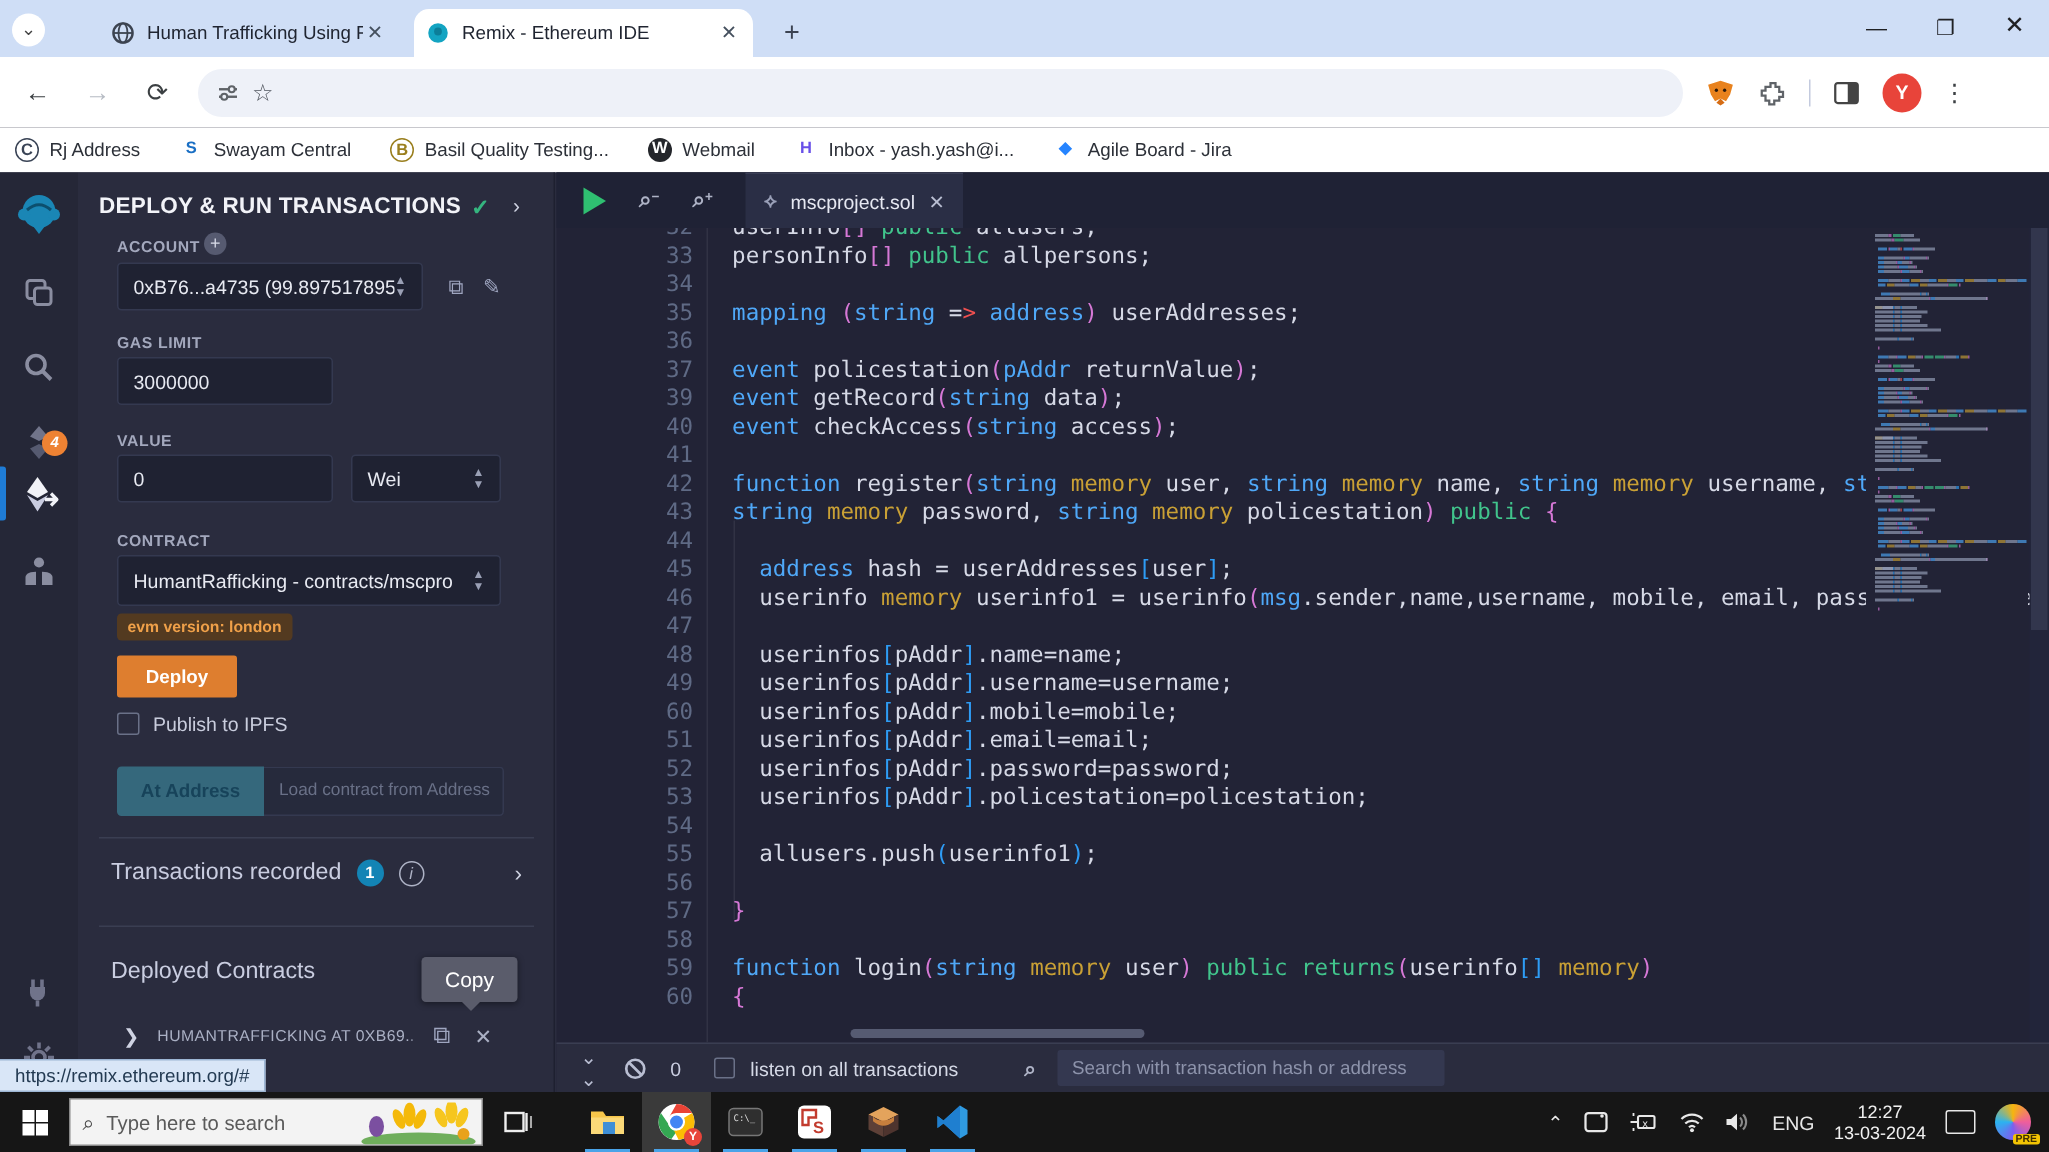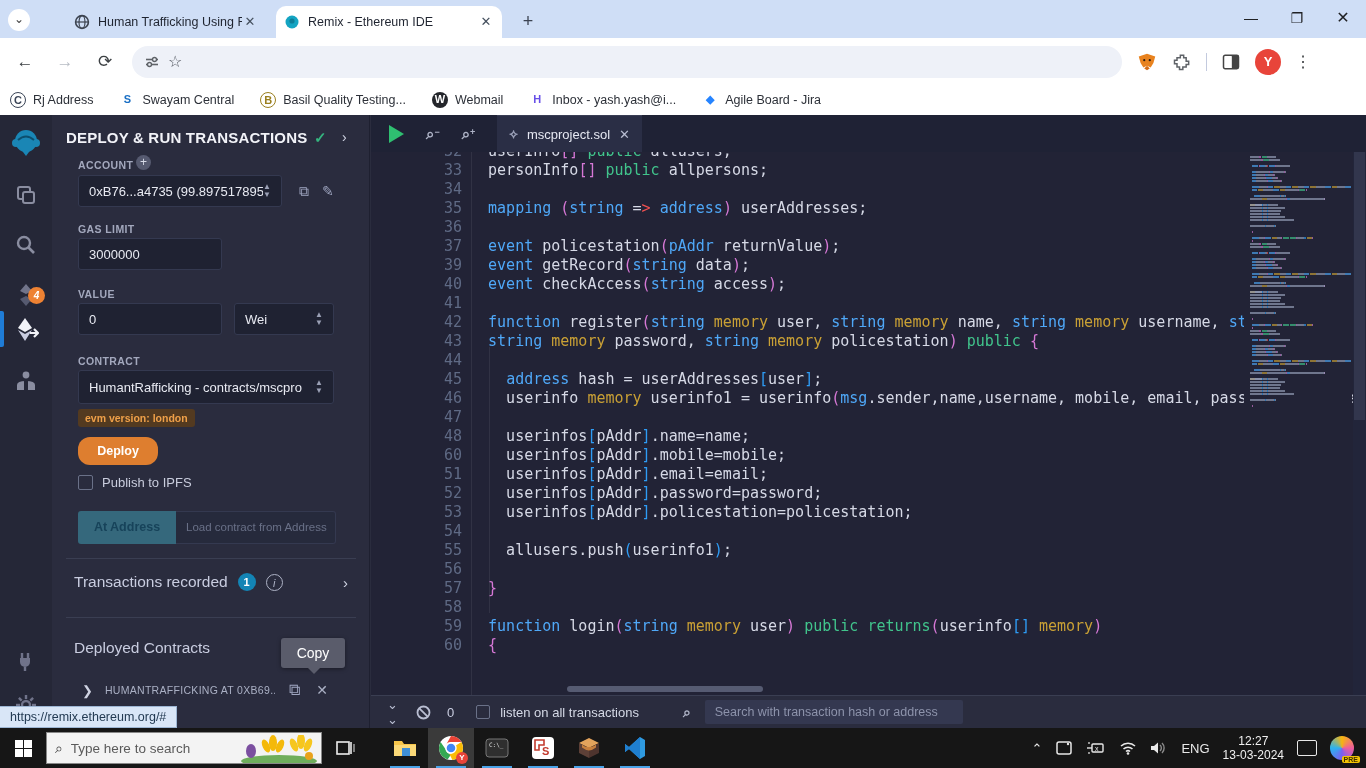--- a/index.html
+++ b/index.html
@@ -41,21 +41,21 @@
 
   .panel { position:absolute; left:52px; top:0; width:318px; height:613px; background:#2a2c3e; border-right:1px solid #1e2030; }
   .ptitle { position:absolute; left:14px; top:14px; font-size:15px; font-weight:bold; color:#f2f3f8; letter-spacing:.2px; }
   .pcheck { position:absolute; left:262px; top:14px; color:#35b57f; font-size:15px; font-weight:bold; }
   .pchev { position:absolute; left:290px; top:14px; color:#cfd3e2; font-size:14px; }
   .plabel { position:absolute; font-size:10.5px; letter-spacing:.4px; color:#a3a8bd; font-weight:bold; }
   .pinput { position:absolute; background:#1f2232; border:1px solid #343950; border-radius:3px; color:#e8eaf2; font-size:13px; display:flex; align-items:center; padding:0 10px; }
   .stepper { margin-left:auto; color:#9aa0b5; font-size:8px; line-height:8px; text-align:center; }
   .iconbtn { color:#9fa6c0; font-size:14px; }
   .evmbadge { position:absolute; left:26px; top:294px; background:#533a20; color:#efA049; font-size:10.5px; font-weight:bold; padding:3px 7px; border-radius:3px; }
-  .deploybtn { position:absolute; left:26px; top:322px; width:80px; height:28px; background:#de7e2f; border-radius:12px; color:#fff; font-size:12.5px; font-weight:bold; text-align:center; line-height:28px; }
+  .deploybtn { position:absolute; left:26px; top:322px; width:80px; height:28px; background:#de7e2f; border-radius:2px; color:#fff; font-size:12.5px; font-weight:bold; text-align:center; line-height:28px; }
   .pubrow { position:absolute; left:26px; top:360px; display:flex; align-items:center; gap:9px; color:#c9cddd; font-size:13px; }
   .cbx { width:15px; height:15px; border:1px solid #6a7188; border-radius:2px; background:transparent; }
   .ataddr { position:absolute; left:26px; top:396px; display:flex; height:33px; }
   .ataddrbtn { width:98px; background:#35687c; color:#17435a; border-radius:3px 0 0 3px; font-size:12.5px; font-weight:bold; text-align:center; line-height:33px; }
   .ataddrinp { width:160px; background:#262a3c; border:1px solid #343950; border-left:none; border-radius:0 3px 3px 0; color:#697087; font-size:11.5px; line-height:31px; padding-left:10px; white-space:nowrap; overflow:hidden; }
   .pdivider { position:absolute; left:14px; width:290px; height:1px; background:#3a3e52; }
   .txrow { position:absolute; left:22px; top:458px; width:282px; display:flex; align-items:center; color:#c9cde0; font-size:15.5px; }
   .txbadge { margin-left:10px; width:18px; height:18px; border-radius:50%; background:#1384b5; color:#fff; font-size:11px; font-weight:bold; text-align:center; line-height:18px; }
   .infoi { margin-left:10px; width:17px; height:17px; border:1px solid #aeb3c6; border-radius:50%; color:#aeb3c6; font-size:11px; text-align:center; line-height:16px; font-style:italic; }
   .txchev { margin-left:auto; margin-right:8px; color:#cfd3e2; font-size:15px; }
@@ -374,20 +374,21 @@
             <div class="row"><span class="ln">39</span><span class="lc"><span class="tk-id">  </span><span class="tk-kw">event</span><span class="tk-id"> getRecord</span><span class="tk-pk">(</span><span class="tk-kw">string</span><span class="tk-id"> data</span><span class="tk-pk">)</span><span class="tk-id">;</span></span></div>
             <div class="row"><span class="ln">40</span><span class="lc"><span class="tk-id">  </span><span class="tk-kw">event</span><span class="tk-id"> checkAccess</span><span class="tk-pk">(</span><span class="tk-kw">string</span><span class="tk-id"> access</span><span class="tk-pk">)</span><span class="tk-id">;</span></span></div>
             <div class="row"><span class="ln">41</span><span class="lc"></span></div>
             <div class="row"><span class="ln">42</span><span class="lc"><span class="tk-id">  </span><span class="tk-kw">function</span><span class="tk-id"> register</span><span class="tk-pk">(</span><span class="tk-kw">string</span><span class="tk-id"> </span><span class="tk-mem">memory</span><span class="tk-id"> user, </span><span class="tk-kw">string</span><span class="tk-id"> </span><span class="tk-mem">memory</span><span class="tk-id"> name, </span><span class="tk-kw">string</span><span class="tk-id"> </span><span class="tk-mem">memory</span><span class="tk-id"> username, </span><span class="tk-kw">string</span><span class="tk-id"> </span><span class="tk-mem">memory</span><span class="tk-id"> mobile, </span></span></div>
             <div class="row"><span class="ln">43</span><span class="lc"><span class="tk-id">  </span><span class="tk-kw">string</span><span class="tk-id"> </span><span class="tk-mem">memory</span><span class="tk-id"> password, </span><span class="tk-kw">string</span><span class="tk-id"> </span><span class="tk-mem">memory</span><span class="tk-id"> policestation</span><span class="tk-pk">)</span><span class="tk-id"> </span><span class="tk-gr">public</span><span class="tk-id"> </span><span class="tk-pk">{</span></span></div>
             <div class="row"><span class="ln">44</span><span class="lc"></span></div>
             <div class="row"><span class="ln">45</span><span class="lc"><span class="tk-id">    </span><span class="tk-kw">address</span><span class="tk-id"> hash = userAddresses</span><span class="tk-bb">[</span><span class="tk-id">user</span><span class="tk-bb">]</span><span class="tk-id">;</span></span></div>
             <div class="row"><span class="ln">46</span><span class="lc"><span class="tk-id">    userinfo </span><span class="tk-mem">memory</span><span class="tk-id"> userinfo1 = userinfo</span><span class="tk-pk">(</span><span class="tk-kw">msg</span><span class="tk-id">.sender,name,username, mobile, email, password, policestation</span></span></div>
             <div class="row"><span class="ln">47</span><span class="lc"></span></div>
             <div class="row"><span class="ln">48</span><span class="lc"><span class="tk-id">    userinfos</span><span class="tk-bb">[</span><span class="tk-id">pAddr</span><span class="tk-bb">]</span><span class="tk-id">.name=name;</span></span></div>
+            <div class="row"><span class="ln">49</span><span class="lc"><span class="tk-id">    userinfos</span><span class="tk-bb">[</span><span class="tk-id">pAddr</span><span class="tk-bb">]</span><span class="tk-id">.username=username;</span></span></div>
             <div class="row"><span class="ln">60</span><span class="lc"><span class="tk-id">    userinfos</span><span class="tk-bb">[</span><span class="tk-id">pAddr</span><span class="tk-bb">]</span><span class="tk-id">.mobile=mobile;</span></span></div>
             <div class="row"><span class="ln">51</span><span class="lc"><span class="tk-id">    userinfos</span><span class="tk-bb">[</span><span class="tk-id">pAddr</span><span class="tk-bb">]</span><span class="tk-id">.email=email;</span></span></div>
             <div class="row"><span class="ln">52</span><span class="lc"><span class="tk-id">    userinfos</span><span class="tk-bb">[</span><span class="tk-id">pAddr</span><span class="tk-bb">]</span><span class="tk-id">.password=password;</span></span></div>
             <div class="row"><span class="ln">53</span><span class="lc"><span class="tk-id">    userinfos</span><span class="tk-bb">[</span><span class="tk-id">pAddr</span><span class="tk-bb">]</span><span class="tk-id">.policestation=policestation;</span></span></div>
             <div class="row"><span class="ln">54</span><span class="lc"></span></div>
             <div class="row"><span class="ln">55</span><span class="lc"><span class="tk-id">    allusers.push</span><span class="tk-bb">(</span><span class="tk-id">userinfo1</span><span class="tk-bb">)</span><span class="tk-id">;</span></span></div>
             <div class="row"><span class="ln">56</span><span class="lc"></span></div>
             <div class="row"><span class="ln">57</span><span class="lc"><span class="tk-id">  </span><span class="tk-pk">}</span></span></div>
             <div class="row"><span class="ln">58</span><span class="lc"></span></div>
             <div class="row"><span class="ln">59</span><span class="lc"><span class="tk-id">  </span><span class="tk-kw">function</span><span class="tk-id"> login</span><span class="tk-pk">(</span><span class="tk-kw">string</span><span class="tk-id"> </span><span class="tk-mem">memory</span><span class="tk-id"> user</span><span class="tk-pk">)</span><span class="tk-id"> </span><span class="tk-gr">public</span><span class="tk-id"> </span><span class="tk-gr">returns</span><span class="tk-pk">(</span><span class="tk-id">userinfo</span><span class="tk-bb">[]</span><span class="tk-id"> </span><span class="tk-mem">memory</span><span class="tk-pk">)</span></span></div>

